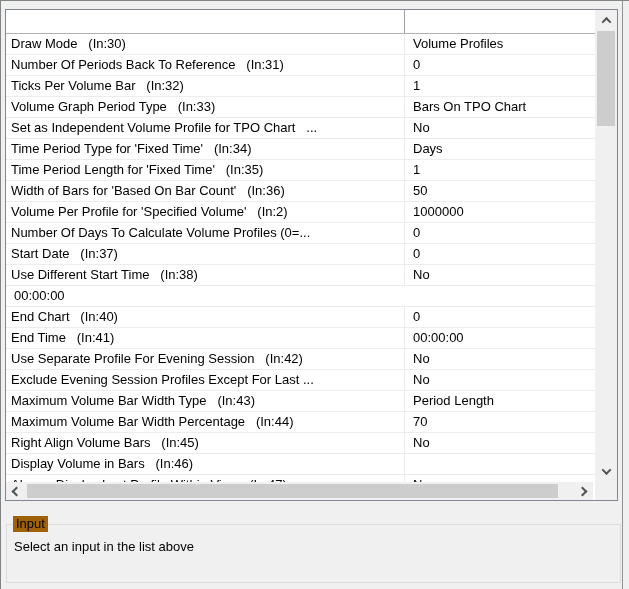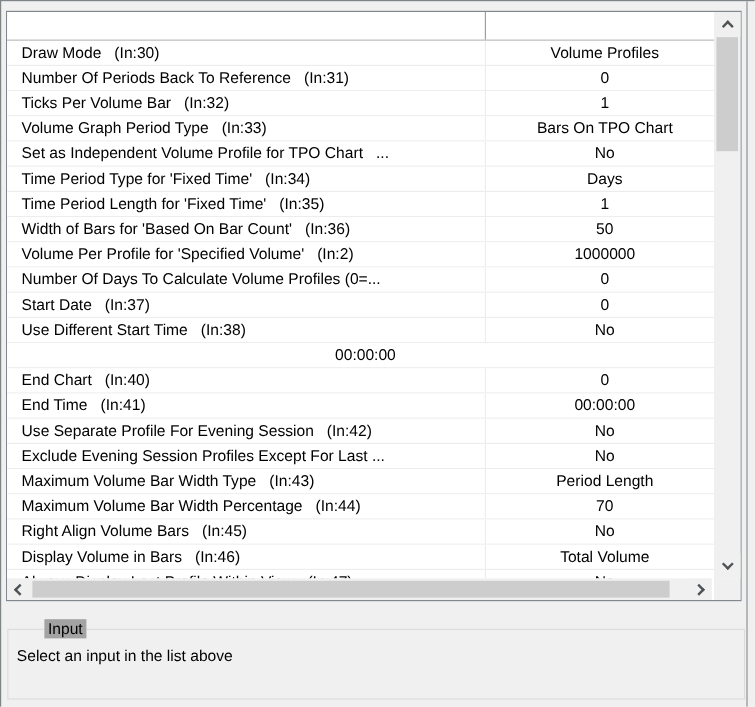--- a/index.html
+++ b/index.html
@@ -23,22 +23,22 @@
     position:absolute; left:0; top:0; width:589px; height:24px;
     background:#ffffff; border-bottom:1px solid #b0b0b0; display:flex;
   }
   .hcell { line-height:23px; white-space:pre; overflow:hidden; }
   .hcell.hname { width:399px; border-right:1px solid #9f9f9f; padding-left:5px; }
   .hcell.hvalue { flex:1; padding-left:8px; }
 
   .lv-rows { position:absolute; left:0; top:24px; width:589px; height:448px; overflow:hidden; background:#fff; }
   .lv-row { display:flex; height:21px; border-bottom:1px solid #ededed; background:#fff; }
   .cell { line-height:20px; white-space:pre; overflow:hidden; }
-  .cell.cname { width:399px; border-right:1px solid #ededed; padding-left:12px; }
-  .cell.cvalue { flex:1; padding-left:8px;text-align:center; }
+  .cell.cname { width:399px; border-right:1px solid #ededed; padding-left:5px; }
+  .cell.cvalue { flex:1; padding-left:8px; }
 
   
   .vscroll { position:absolute; top:0; right:0; width:22px; height:472px; background:#f0f0f0; display:flex; flex-direction:column; }
   .hscroll { position:absolute; left:0; top:472px; width:587px; height:18px; background:#f0f0f0; display:flex; }
   .corner  { position:absolute; right:0; bottom:0; width:22px; height:18px; background:#f0f0f0; }
   .sbtn { display:flex; align-items:center; justify-content:center; background:#f0f0f0; flex:0 0 auto; }
   .vscroll .sbtn { width:22px; height:21px; }
   .hscroll .sbtn { width:21px; height:18px; }
   .vtrack { position:relative; flex:1; }
   .htrack { position:relative; flex:1; }
@@ -50,21 +50,21 @@
   .cleft  { transform:rotate(-135deg); }
   .cright { transform:rotate(45deg); }
 
   
   .groupbox {
     position:absolute; left:5px; top:523px; width:615px; height:59px;
     border:1px solid #dcdcdc;
   }
   .gb-label {
     position:absolute; top:-9px; left:6px; padding:0 3px;
-    background:#a3a3a3; line-height:16px;margin-left:24px;
+    background:#a16207; line-height:16px;
   }
   .gb-text { position:absolute; left:7px; top:13px; line-height:18px; white-space:pre;text-align:center; }
 </style>
 </head>
 <body>
 
 <div class="screen">
 
   <div class="listview">
 
@@ -172,21 +172,20 @@
     <div class="cell cvalue">70</div>
   </div>
 
   <div class="lv-row">
     <div class="cell cname">Right Align Volume Bars   (In:45)</div>
     <div class="cell cvalue">No</div>
   </div>
 
   <div class="lv-row">
     <div class="cell cname">Display Volume in Bars   (In:46)</div>
-    <div class="cell cvalue">Total Volume</div>
   </div>
 
   <div class="lv-row">
     <div class="cell cname">Always Display Last Profile Within View   (In:47)</div>
     <div class="cell cvalue">No</div>
   </div>
 </div>
 
     <div class="hscroll">
       <div class="sbtn">

